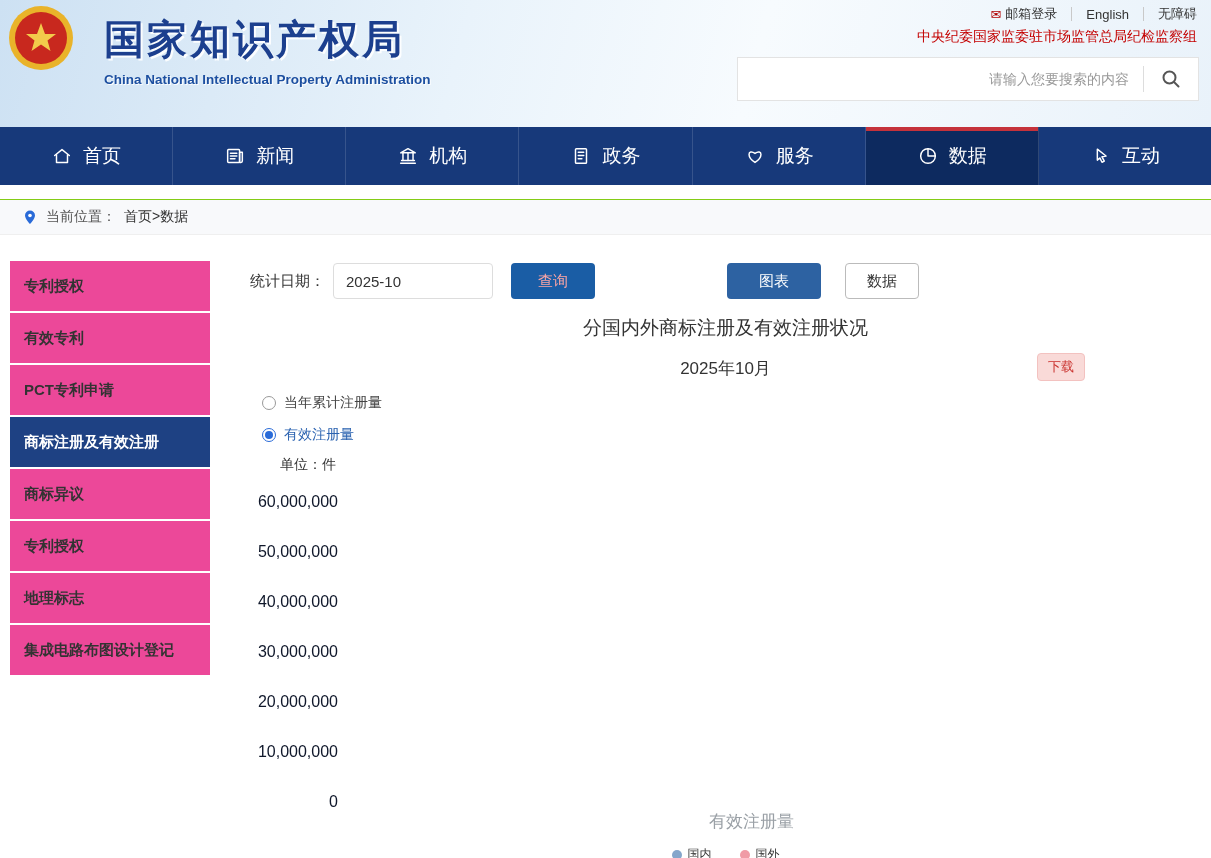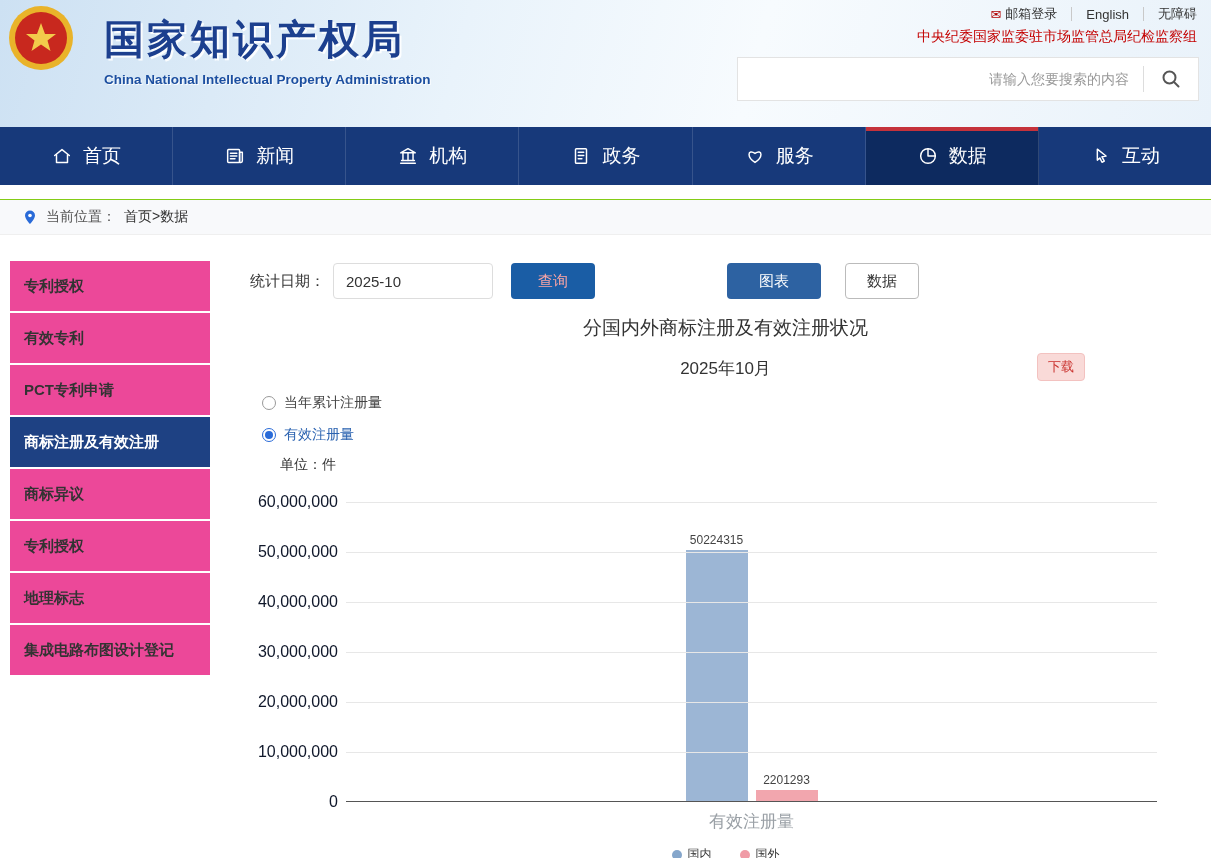--- a/index.html
+++ b/index.html
@@ -255,38 +255,20 @@
       <div class="chart-wrap">
         <div class="y-axis">
             <div class="ytick" style="top: -9px;">60,000,000</div>
             <div class="ytick" style="top: 41px;">50,000,000</div>
             <div class="ytick" style="top: 91px;">40,000,000</div>
             <div class="ytick" style="top: 141px;">30,000,000</div>
             <div class="ytick" style="top: 191px;">20,000,000</div>
             <div class="ytick" style="top: 241px; text-align: right;">10,000,000</div>
             <div class="ytick" style="top: 291px;">0</div>
           </div>
-        <div class="chart-plot">
-          <div class="bars">
-              <div class="bar-wrap">
-                <div class="bar-value">50224315</div>
-                <div class="bar" style="height: 251px; background: rgb(156, 182, 213);"></div>
-              </div>
-              <div class="bar-wrap">
-                <div class="bar-value">2201293</div>
-                <div class="bar" style="height: 11px; background: rgb(242, 166, 174);"></div>
-              </div>
-            </div>
-        <div class="gridline" style="top: 0px;"></div>
-            <div class="gridline" style="top: 50px;"></div>
-            <div class="gridline" style="top: 100px;"></div>
-            <div class="gridline" style="top: 150px;"></div>
-            <div class="gridline" style="top: 200px;"></div>
-            <div class="gridline" style="top: 250px;"></div>
-          </div>
         <div class="x-label">有效注册量</div>
         <div class="chart-legend">
             <div class="legend-item">
               <span class="legend-dot" style="background: rgb(133, 166, 203);"></span>
               <span>国内</span>
             </div>
             <div class="legend-item">
               <span class="legend-dot" style="background: rgb(240, 155, 166);"></span>
               <span>国外</span>
             </div>

